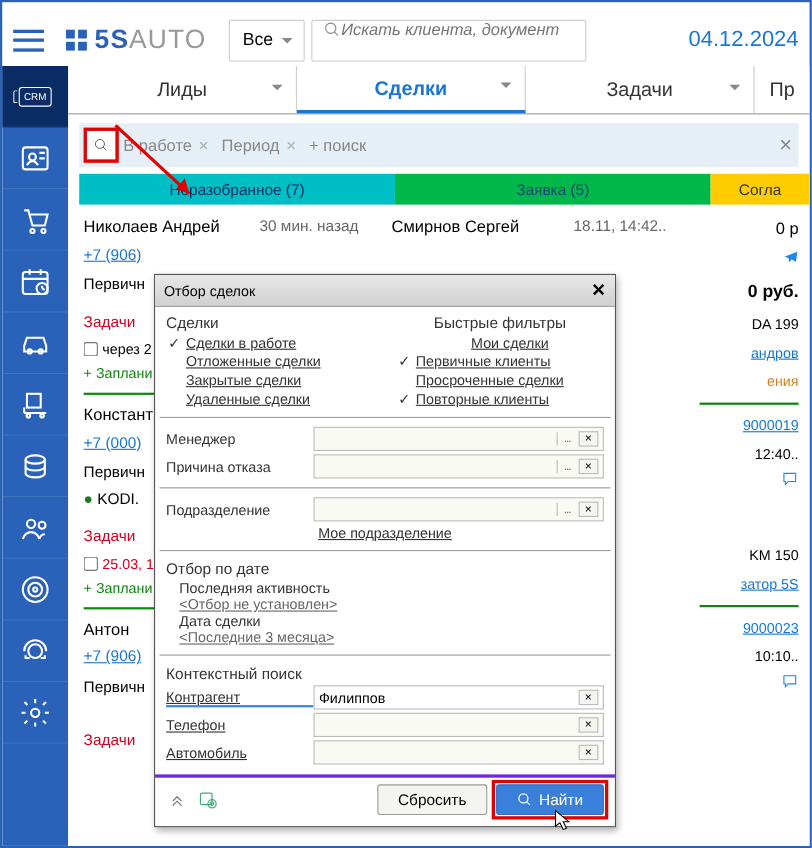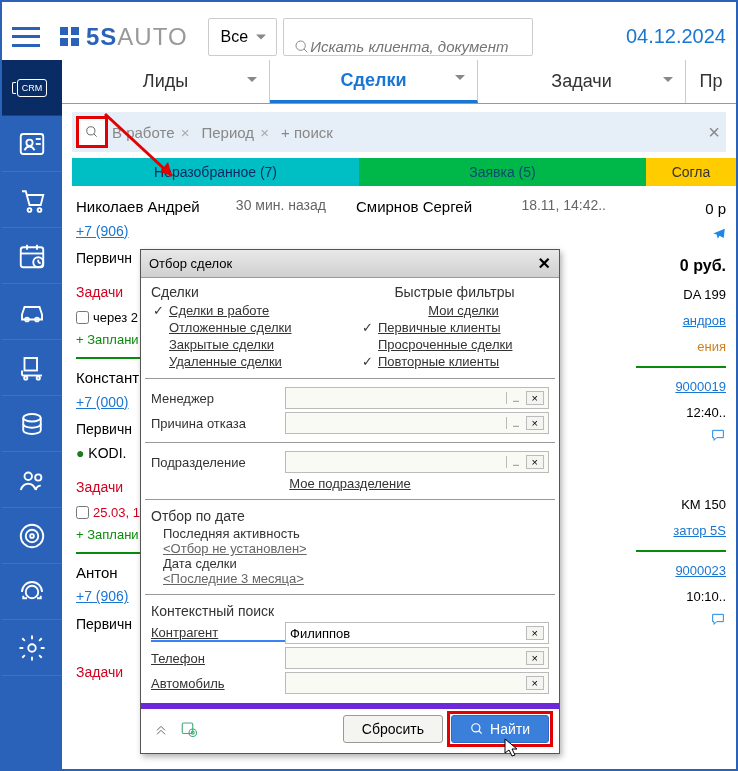--- a/index.html
+++ b/index.html
@@ -7,21 +7,21 @@
 
 
 .header { display: flex; align-items: center; height: 70px; padding: 0 10px; border-bottom: 1px solid #ccc; }
 .hamburger { width: 28px; height: 20px; display: flex; flex-direction: column; justify-content: space-between; margin-right: 18px; cursor: pointer; }
 .hamburger span { height: 3px; background: #2962b8; }
 .logo { display: flex; align-items: center; color: #2962b8; font-size: 24px; font-weight: bold; letter-spacing: 1px; margin-right: 20px; }
 .logo .auto { color: #999; font-weight: 300; }
 .logo-icon { width: 24px; height: 24px; display: inline-block; margin-right: 4px; }
 .dropdown-all { border: 1px solid #ccc; padding: 6px 28px 6px 12px; font-size: 16px; color: #000000; position: relative; height: 38px; display: flex; align-items: center; border-radius: 2px; }
 .dropdown-all::after { content: ''; position: absolute; right: 10px; top: 50%; border: 5px solid transparent; border-top-color: #888; transform: translateY(-25%); }
-.search-global { flex: 1; border: 1px solid #ccc; margin-left: 6px; display: flex; align-items: flex-end; padding: 0 10px; height: 38px; border-radius: 2px; max-width: 250px; }
+.search-global { flex: 1; border: 1px solid #ccc; margin-left: 6px; display: flex; align-items: flex-start; padding: 0 10px; height: 38px; border-radius: 2px; max-width: 250px; }
 .search-global input { border: none; outline: none; font-size: 15px; flex: 1; color: #888; font-style: italic; width: 100%; }
 .date-display { color: #1976d2; font-size: 20px; margin-left: auto; }
 
 
 .sidebar { position: absolute; left: 0; top: 58px; bottom: 0; width: 60px; background: #2962b8; display: flex; flex-direction: column; }
 .sidebar-item { height: 56px; display: flex; align-items: center; justify-content: center; color: #fff; cursor: pointer; border-bottom: 1px solid rgba(255,255,255,0.1); }
 .sidebar-item svg { width: 30px; height: 30px; stroke: #fff; fill: none; stroke-width: 1.5; }
 .sidebar-item.crm { background: #0a2c64; }
 .sidebar-item.crm .crm-box { border: 1.5px solid #fff; padding: 3px 4px; font-size: 9px; border-radius: 3px; position: relative; }
 .sidebar-item.crm .crm-box::before { content: ''; position: absolute; left: -6px; top: 2px; bottom: 2px; width: 3px; border: 1px solid #fff; border-right: none; border-radius: 2px 0 0 2px; }
@@ -87,21 +87,21 @@
 .field-label { width: 134px; font-size: 13px; color: #333; }
 .field-label.ul { text-decoration: underline; }
 .field-label.red-ul { border-bottom: 2px solid #3b82f6; display: inline-block; }
 .field-input { flex: 1; border: 1px solid #bbb; background: #fafaf5; height: 22px; display: flex; align-items: center; padding: 0 4px; font-size: 13px; position: relative; }
 .field-input .val { flex: 1; }
 .field-input .dots { border-left: 1px solid #bbb; padding: 0 5px; color: #666; cursor: pointer; font-size: 11px; letter-spacing: -1px; }
 .field-input .clr { border: 1px solid #bbb; background: #f4f4f0; padding: 0 5px; margin-left: 2px; cursor: pointer; font-size: 11px; }
 .center-link { text-align: center; }
 .date-section .sub { padding-left: 12px; color: #333; }
 .date-link { color: #666; text-decoration: underline; padding-left: 12px; display: block; }
-.dialog-footer { padding: 6px 10px 10px; display: flex; align-items: center; gap: 8px; border-top: 6px solid #6d28d9; }
+.dialog-footer { padding: 6px 10px 10px; display: flex; align-items: center; gap: 8px; border-top: 3px solid #6d28d9; }
 .footer-icon { width: 20px; height: 20px; display: flex; align-items: center; justify-content: center; color: #666; }
 .btn { padding: 5px 18px; border: 1px solid #999; background: #f4f4f0; cursor: pointer; font-size: 14px; border-radius: 3px; }
 .btn.primary { background: #3a7fd9; color: #fff; border-color: #2a6fc9; display: flex; align-items: center; gap: 6px; }
 .find-highlight { position: absolute; border: 3px solid #e20000; pointer-events: none; }
 .cursor-ptr { position: absolute; width: 18px; height: 22px; }
 
 svg.icon-stroke { stroke: currentColor; fill: none; stroke-width: 1.5; }
 </style>
 </head>
 <body>

